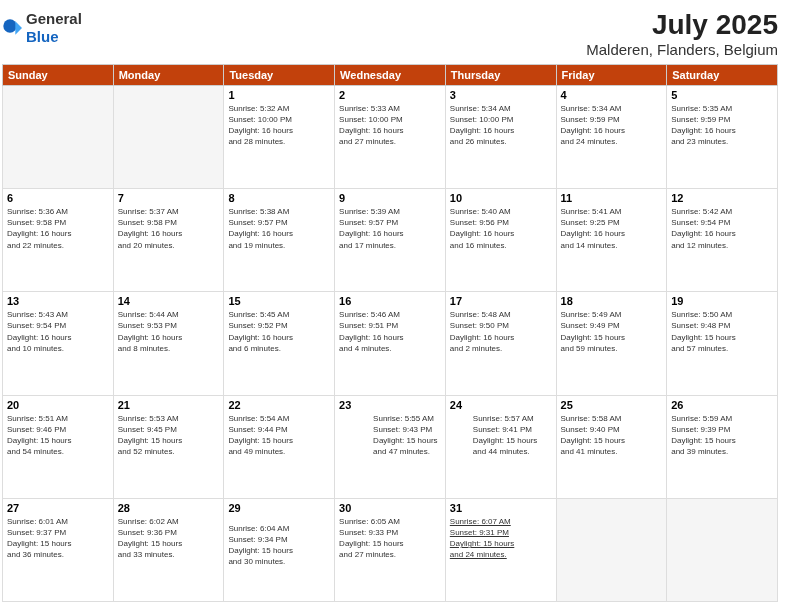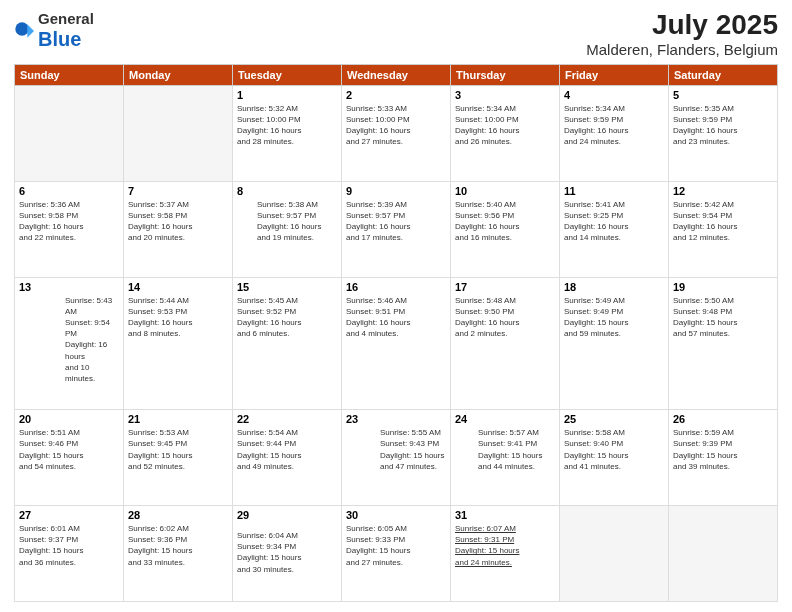--- a/index.html
+++ b/index.html
@@ -6,42 +6,42 @@
     body {
       font-family: Arial, sans-serif;
       background: #fff;
       width: 792px;
       height: 612px;
       overflow: hidden;
     }
     .page {
       width: 792px;
       height: 612px;
-      padding: 10px 14px 10px 14px;
+      padding: 10px 14px 10px 2px;
       display: flex;
       flex-direction: column;
     }
     .header {
       display: flex;
       justify-content: space-between;
       align-items: flex-start;
       margin-bottom: 6px;
     }
     .logo {
       display: flex;
       align-items: center;
       gap: 4px;
     }
     .logo-text-general {
       font-size: 15px;
       font-weight: bold;
       color: #333;
     }
     .logo-text-blue {
-      font-size: 20px;
+      font-size: 15px;
       font-weight: bold;
       color: #1565c0;
     }
     .logo-icon {
       width: 20px;
       height: 20px;
     }
     .title-block {
       text-align: right;
     }
@@ -178,21 +178,21 @@
           </td>
           <td>
             <span class="day-num">7</span>
             <div class="day-info" style="white-space: pre-line;">Sunrise: 5:37 AM
 Sunset: 9:58 PM
 Daylight: 16 hours
 and 20 minutes.</div>
           </td>
           <td>
             <span class="day-num">8</span>
-            <div class="day-info" style="white-space: pre-line; margin-left: 20px;">Sunrise: 5:38 AM
+            <div class="day-info" style="white-space: pre-line;">Sunrise: 5:38 AM
 Sunset: 9:57 PM
 Daylight: 16 hours
 and 19 minutes.</div>
           </td>
           <td>
             <span class="day-num">9</span>
             <div class="day-info" style="white-space: pre-line;">Sunrise: 5:39 AM
 Sunset: 9:57 PM
 Daylight: 16 hours
 and 17 minutes.</div>
@@ -215,21 +215,21 @@
             <span class="day-num">12</span>
             <div class="day-info" style="white-space: pre-line;">Sunrise: 5:42 AM
 Sunset: 9:54 PM
 Daylight: 16 hours
 and 12 minutes.</div>
           </td>
         </tr>
         <tr>
           <td>
             <span class="day-num">13</span>
-            <div class="day-info" style="white-space: pre-line; margin-left: 46px;">Sunrise: 5:43 AM
+            <div class="day-info" style="white-space: pre-line;">Sunrise: 5:43 AM
 Sunset: 9:54 PM
 Daylight: 16 hours
 and 10 minutes.</div>
           </td>
           <td>
             <span class="day-num">14</span>
             <div class="day-info" style="white-space: pre-line;">Sunrise: 5:44 AM
 Sunset: 9:53 PM
 Daylight: 16 hours
 and 8 minutes.</div>

